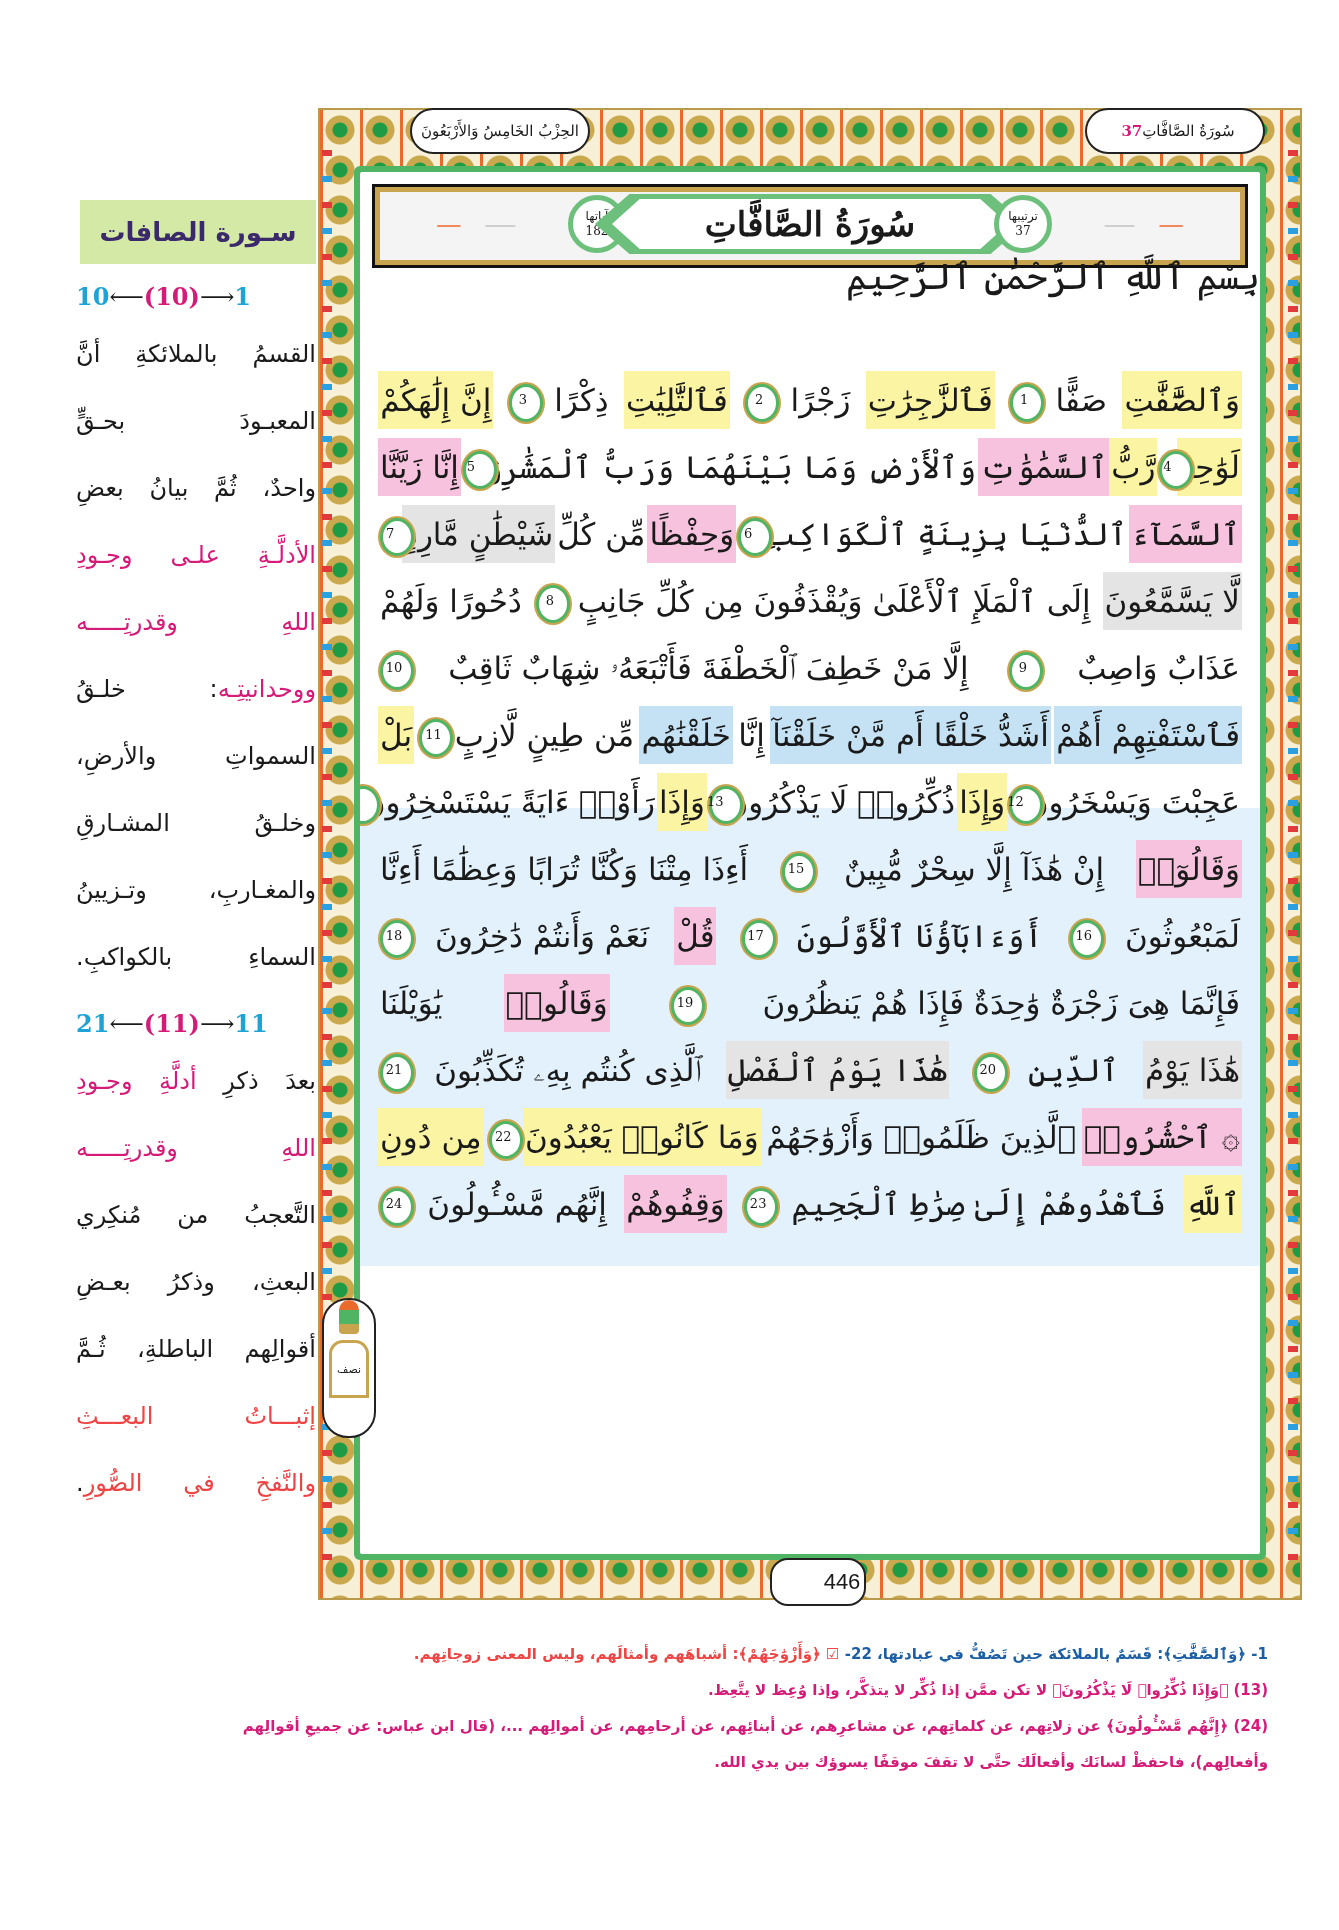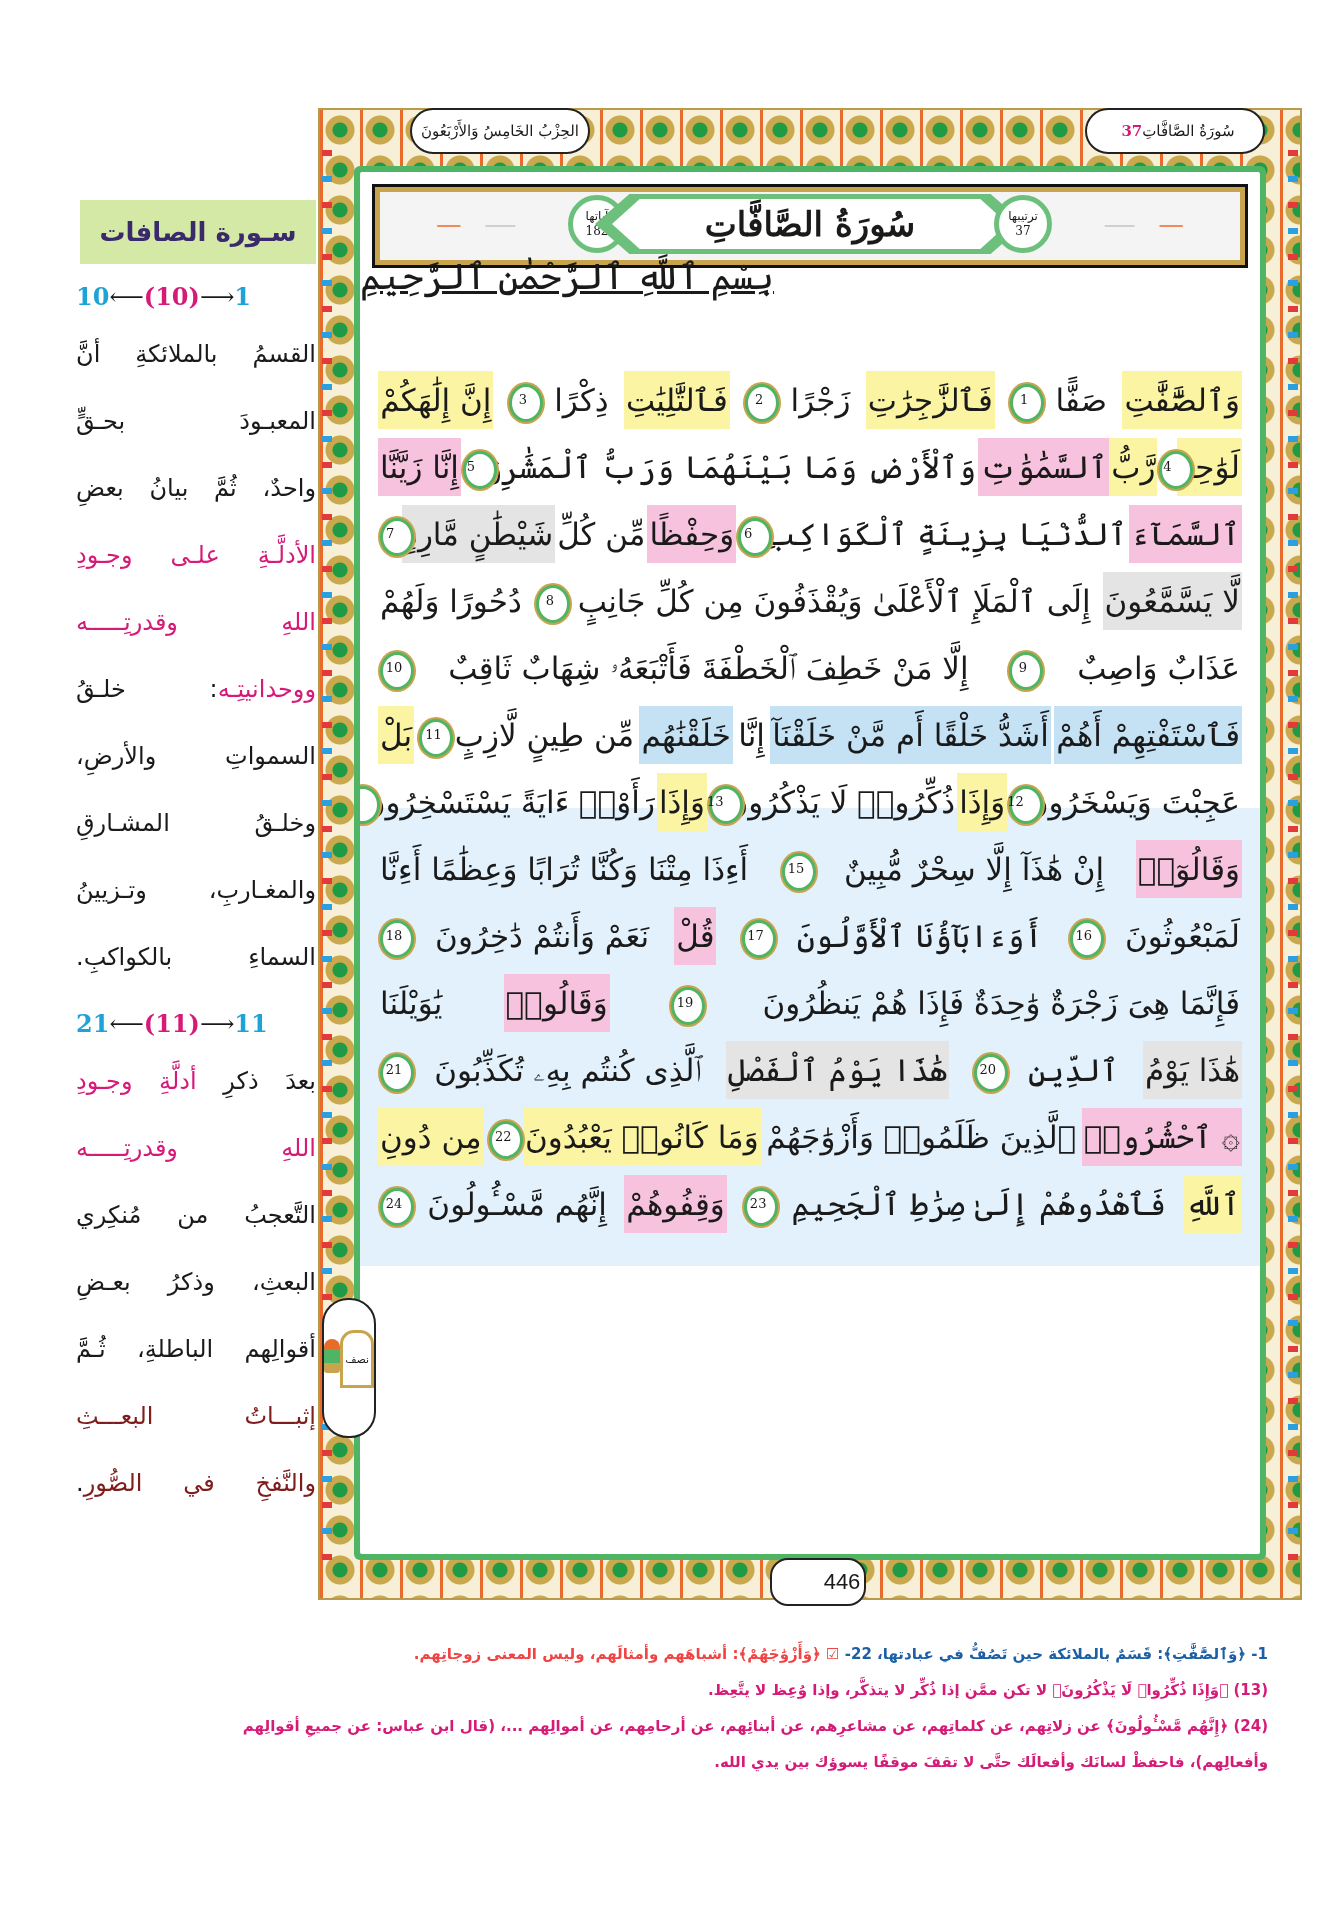--- a/index.html
+++ b/index.html
@@ -8,21 +8,21 @@
 
   
   .sidebar { position: absolute; left: 76px; top: 200px; width: 240px; direction: rtl; text-align: right; }
   .sidebar-title { background: #d4e9a6; height: 64px; width: 236px; margin-left: 0; display: flex; align-items: center; justify-content: center; font-size: 26px; font-weight: bold; color: #3b2a6b; }
   .range { direction: ltr; text-align: left; font-family: "DejaVu Serif", serif; font-weight: bold; font-size: 24px; margin: 18px 0 10px; white-space: nowrap; }
   .range .blue { color: #1ea3d7; }
   .range .pink { color: #d61a77; }
   .range .arrow { color: #1a1a1a; font-weight: normal; }
   .side-line { font-size: 24px; line-height: 67px; height: 67px; white-space: nowrap; text-align: justify; text-align-last: justify; }
   .side-line .pink { color: #d61a77; }
-  .side-line .cyan { color: #7f1d1d; }
+  .side-line .cyan { color: #ef4444; }
 
   
   .ornament { position: absolute; left: 318px; top: 108px; width: 984px; height: 1492px;
     background:
       radial-gradient(circle at 50% 50%, #1f9a45 0 7px, transparent 8px) 0 0/40px 40px,
       radial-gradient(circle at 50% 50%, #c9a84e 0 14px, transparent 15px) 0 0/40px 40px,
       repeating-linear-gradient(90deg, #e86b2b 0 3px, transparent 3px 40px),
       #f7efd6;
     border: 2px solid #b99a4a; }
   .ornament-dots-v { position: absolute; width: 10px; background: repeating-linear-gradient(180deg, #e23a3a 0 6px, transparent 6px 26px, #2aa0e0 26px 32px, transparent 32px 52px); }
@@ -41,36 +41,36 @@
       radial-gradient(ellipse at 8% 50%, #f08a5d 0 16px, transparent 17px),
       radial-gradient(ellipse at 92% 50%, #f08a5d 0 16px, transparent 17px),
       radial-gradient(ellipse at 14% 50%, #cfcfcf 0 18px, transparent 19px),
       radial-gradient(ellipse at 86% 50%, #cfcfcf 0 18px, transparent 19px),
       #f4f4f4; }
   .banner-center { position: absolute; left: 50%; top: 2px; transform: translateX(-50%); width: 430px; height: 60px; background: #6dc07c; clip-path: polygon(8% 0, 92% 0, 100% 50%, 92% 100%, 8% 100%, 0 50%); display: flex; align-items: center; justify-content: center; }
   .banner-center-in { width: 396px; height: 50px; background: #fff; clip-path: polygon(7% 0, 93% 0, 100% 50%, 93% 100%, 7% 100%, 0 50%); display: flex; align-items: center; justify-content: center; font-family: "DejaVu Serif", serif; font-size: 34px; font-weight: bold; direction: rtl; }
   .medallion { position: absolute; top: 3px; width: 58px; height: 58px; border-radius: 50%; background: #fff; border: 5px solid #6dc07c; display: flex; flex-direction: column; align-items: center; justify-content: center; font-family: "DejaVu Serif", serif; font-size: 12px; line-height: 15px; }
 
   
-  .bismillah { position: absolute; left: 0; right: 0; top: 84px; text-align: left; font-family: "DejaVu Serif", serif; font-size: 36px; direction: rtl; text-decoration: underline; }
+  .bismillah { position: absolute; left: 0; right: 0; top: 84px; text-align: right; font-family: "DejaVu Serif", serif; font-size: 36px; direction: rtl; }
   .qtext { position: absolute; left: 18px; width: 864px; top: 194px; direction: rtl; }
   .blue-zone { position: absolute; left: 0; width: 900px; top: 636px; height: 458px; background: #e2f1fb; }
   .qline { position: relative; height: 67px; line-height: 67px; font-family: "DejaVu Serif", serif; font-size: 31px; white-space: nowrap; display: flex; justify-content: space-between; align-items: center; }
   .seg { display: inline-block; height: 58px; line-height: 58px; padding: 0 2px; }
   .hl-yellow { background: #fbf4a3; }
   .hl-pink { background: #f7c2de; }
   .hl-gray { background: #e4e4e4; }
   .hl-blue { background: #c4e2f4; }
   .ayah { display: inline-flex; align-items: center; justify-content: center; width: 32px; height: 42px; font-size: 13px; font-family: "DejaVu Serif", serif; position: relative; vertical-align: middle; }
   .ayah::before { content: ""; position: absolute; left: 2px; top: 5px; width: 28px; height: 32px; border-radius: 50%; background: #fff; border: 3px solid #4fb463; box-shadow: 0 0 0 2px #c9a44f; }
   .ayah span { position: relative; }
 
   .page-num { position: absolute; left: 770px; top: 1558px; width: 96px; height: 48px; background: #fff; border: 2px solid #222; border-radius: 18px; display: flex; align-items: center; justify-content: center; font-family: Liberation Sans, sans-serif; font-size: 22px; padding-left: 48px; }
 
-  .nisf { position: absolute; left: 322px; top: 1298px; width: 54px; height: 140px; background: #fff; border: 2px solid #222; border-radius: 26px; display: flex; flex-direction: row; align-items: center; justify-content: center; padding-bottom: 18px; }
+  .nisf { position: absolute; left: 322px; top: 1298px; width: 54px; height: 140px; background: #fff; border: 2px solid #222; border-radius: 26px; display: flex; flex-direction: column; align-items: center; justify-content: flex-start; padding-bottom: 18px; }
   .nisf-top { width: 20px; height: 34px; background: linear-gradient(#e86b2b 0 30%, #4fb463 30% 70%, #c9a44f 70%); border-radius: 10px 10px 4px 4px; margin-bottom: 6px; }
   .nisf-box { width: 40px; height: 58px; border: 3px solid #c9a44f; border-radius: 14px 14px 0 0; display: flex; align-items: center; justify-content: center; font-size: 11px; direction: rtl; }
 
   
   .notes { position: absolute; left: 76px; top: 1636px; width: 1192px; direction: rtl; text-align: right; font-size: 15px; font-weight: bold; }
   .note-line { line-height: 36px; white-space: nowrap; }
   .c-blue { color: #1c5fa5; }
   .c-pink { color: #d61a77; }
   .c-black { color: #ef4444; }
 </style>

